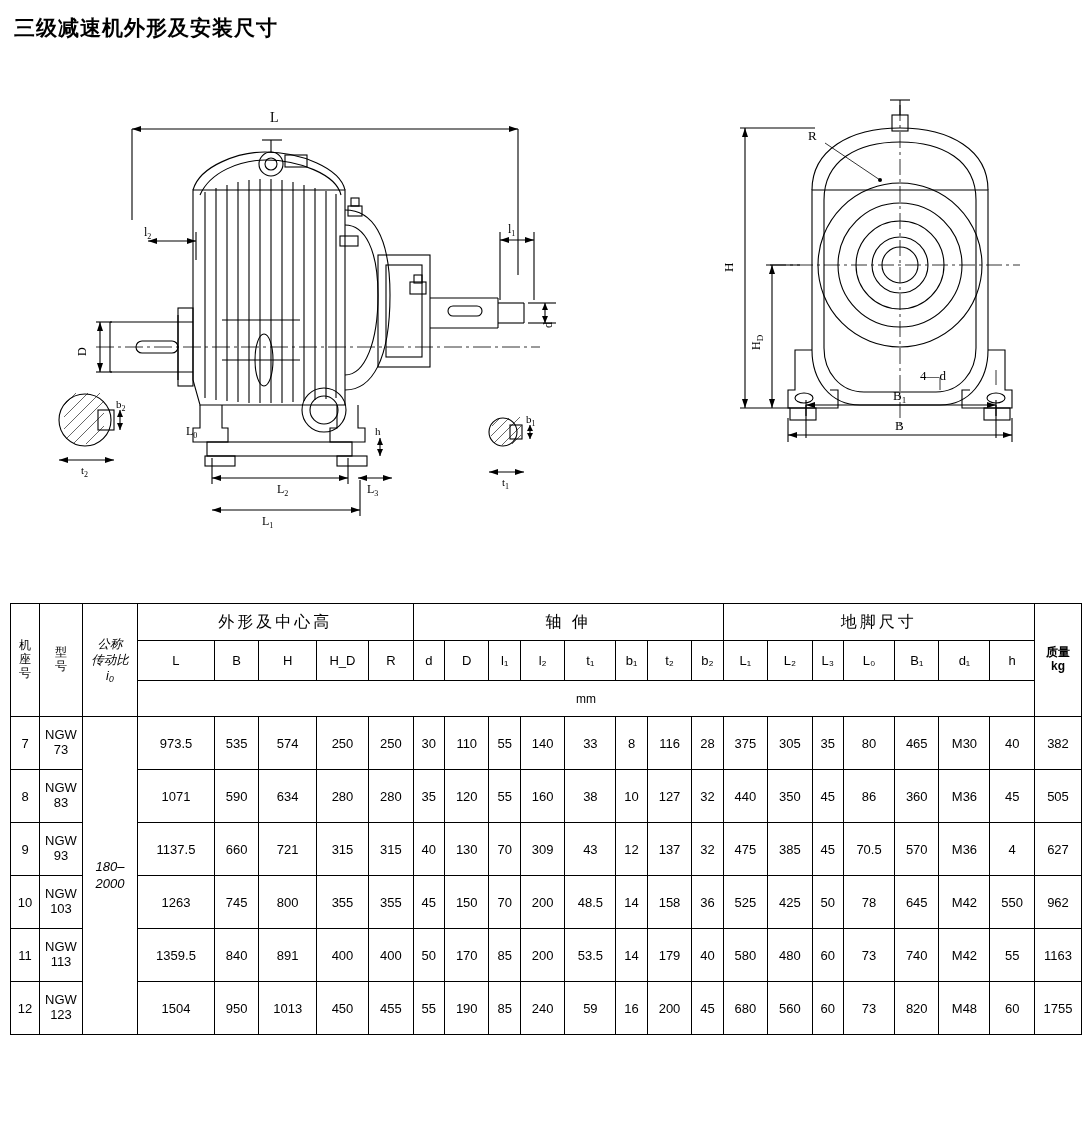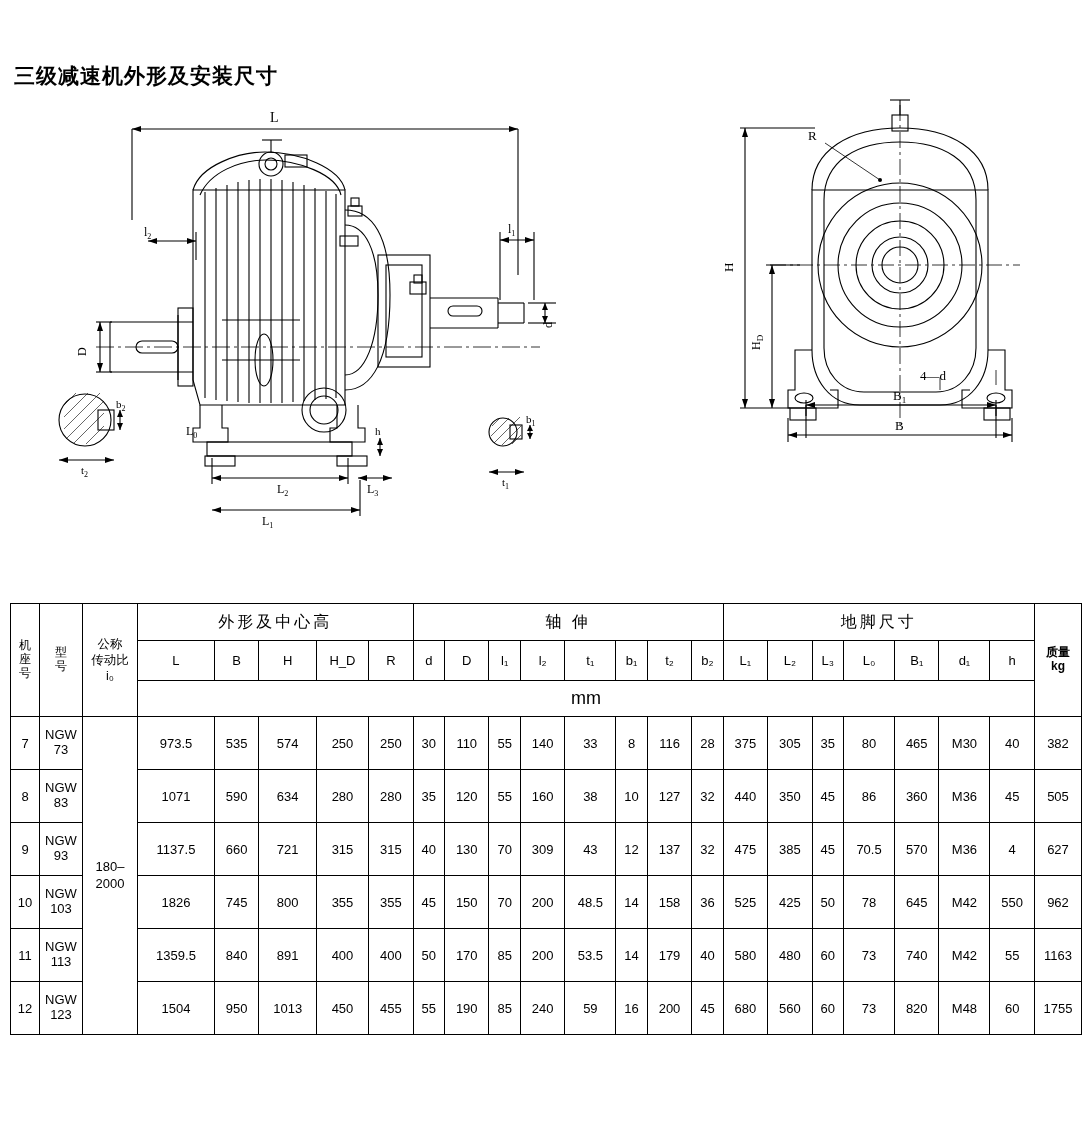--- a/index.html
+++ b/index.html
@@ -10,21 +10,20 @@
     color:#000;
     position:relative;
     overflow:hidden;
   }
   .page-title{
     position:absolute;
     left:14px; top:14px;
     font-size:21px;
     font-weight:bold;
     letter-spacing:1px;
-    margin-top:48px;
   }
   .drawing{
     position:absolute;
     left:0; top:60px;
     width:1092px; height:480px;
   }
   .table-wrap{
     position:absolute;
     left:10px; top:603px;
     width:1072px;
@@ -45,38 +44,39 @@
     height:34px;
     font-size:16px;
     letter-spacing:3px;
   }
   table.spec .sym{
     height:40px;
     font-size:13px;
   }
   table.spec .unit{
     height:36px;
-    font-size:18px;
+    font-size:12px;
   }
   table.spec .datarow td{
     height:50px;
     font-size:13px;
   }
   .vert-head{
     font-size:12px;
     line-height:1.15;
     letter-spacing:0;
   }
   .model-cell{
     font-size:12.5px;
     line-height:1.15;
   }
   .ratio-cell{
     font-size:12.5px;
     line-height:1.3;
+    font-style:italic;
   }
 </style>
 </head>
 <body>
 
 <div class="page-title">三级减速机外形及安装尺寸</div>
 
 <svg class="drawing" viewBox="0 0 1092 480" xmlns="http://www.w3.org/2000/svg">
   <g fill="none" stroke="#000" stroke-width="1.1">
 
@@ -435,21 +435,21 @@
         <td>70.5</td>
         <td>570</td>
         <td>M36</td>
         <td>4</td>
         <td>627</td>
       </tr>
 
       <tr class="datarow">
         <td>10</td>
         <td class="model-cell">NGW 103</td>
-        <td>1826</td>
+        <td>1263</td>
         <td>745</td>
         <td>800</td>
         <td>355</td>
         <td>355</td>
         <td>45</td>
         <td>150</td>
         <td>70</td>
         <td>200</td>
         <td>48.5</td>
         <td>14</td>

